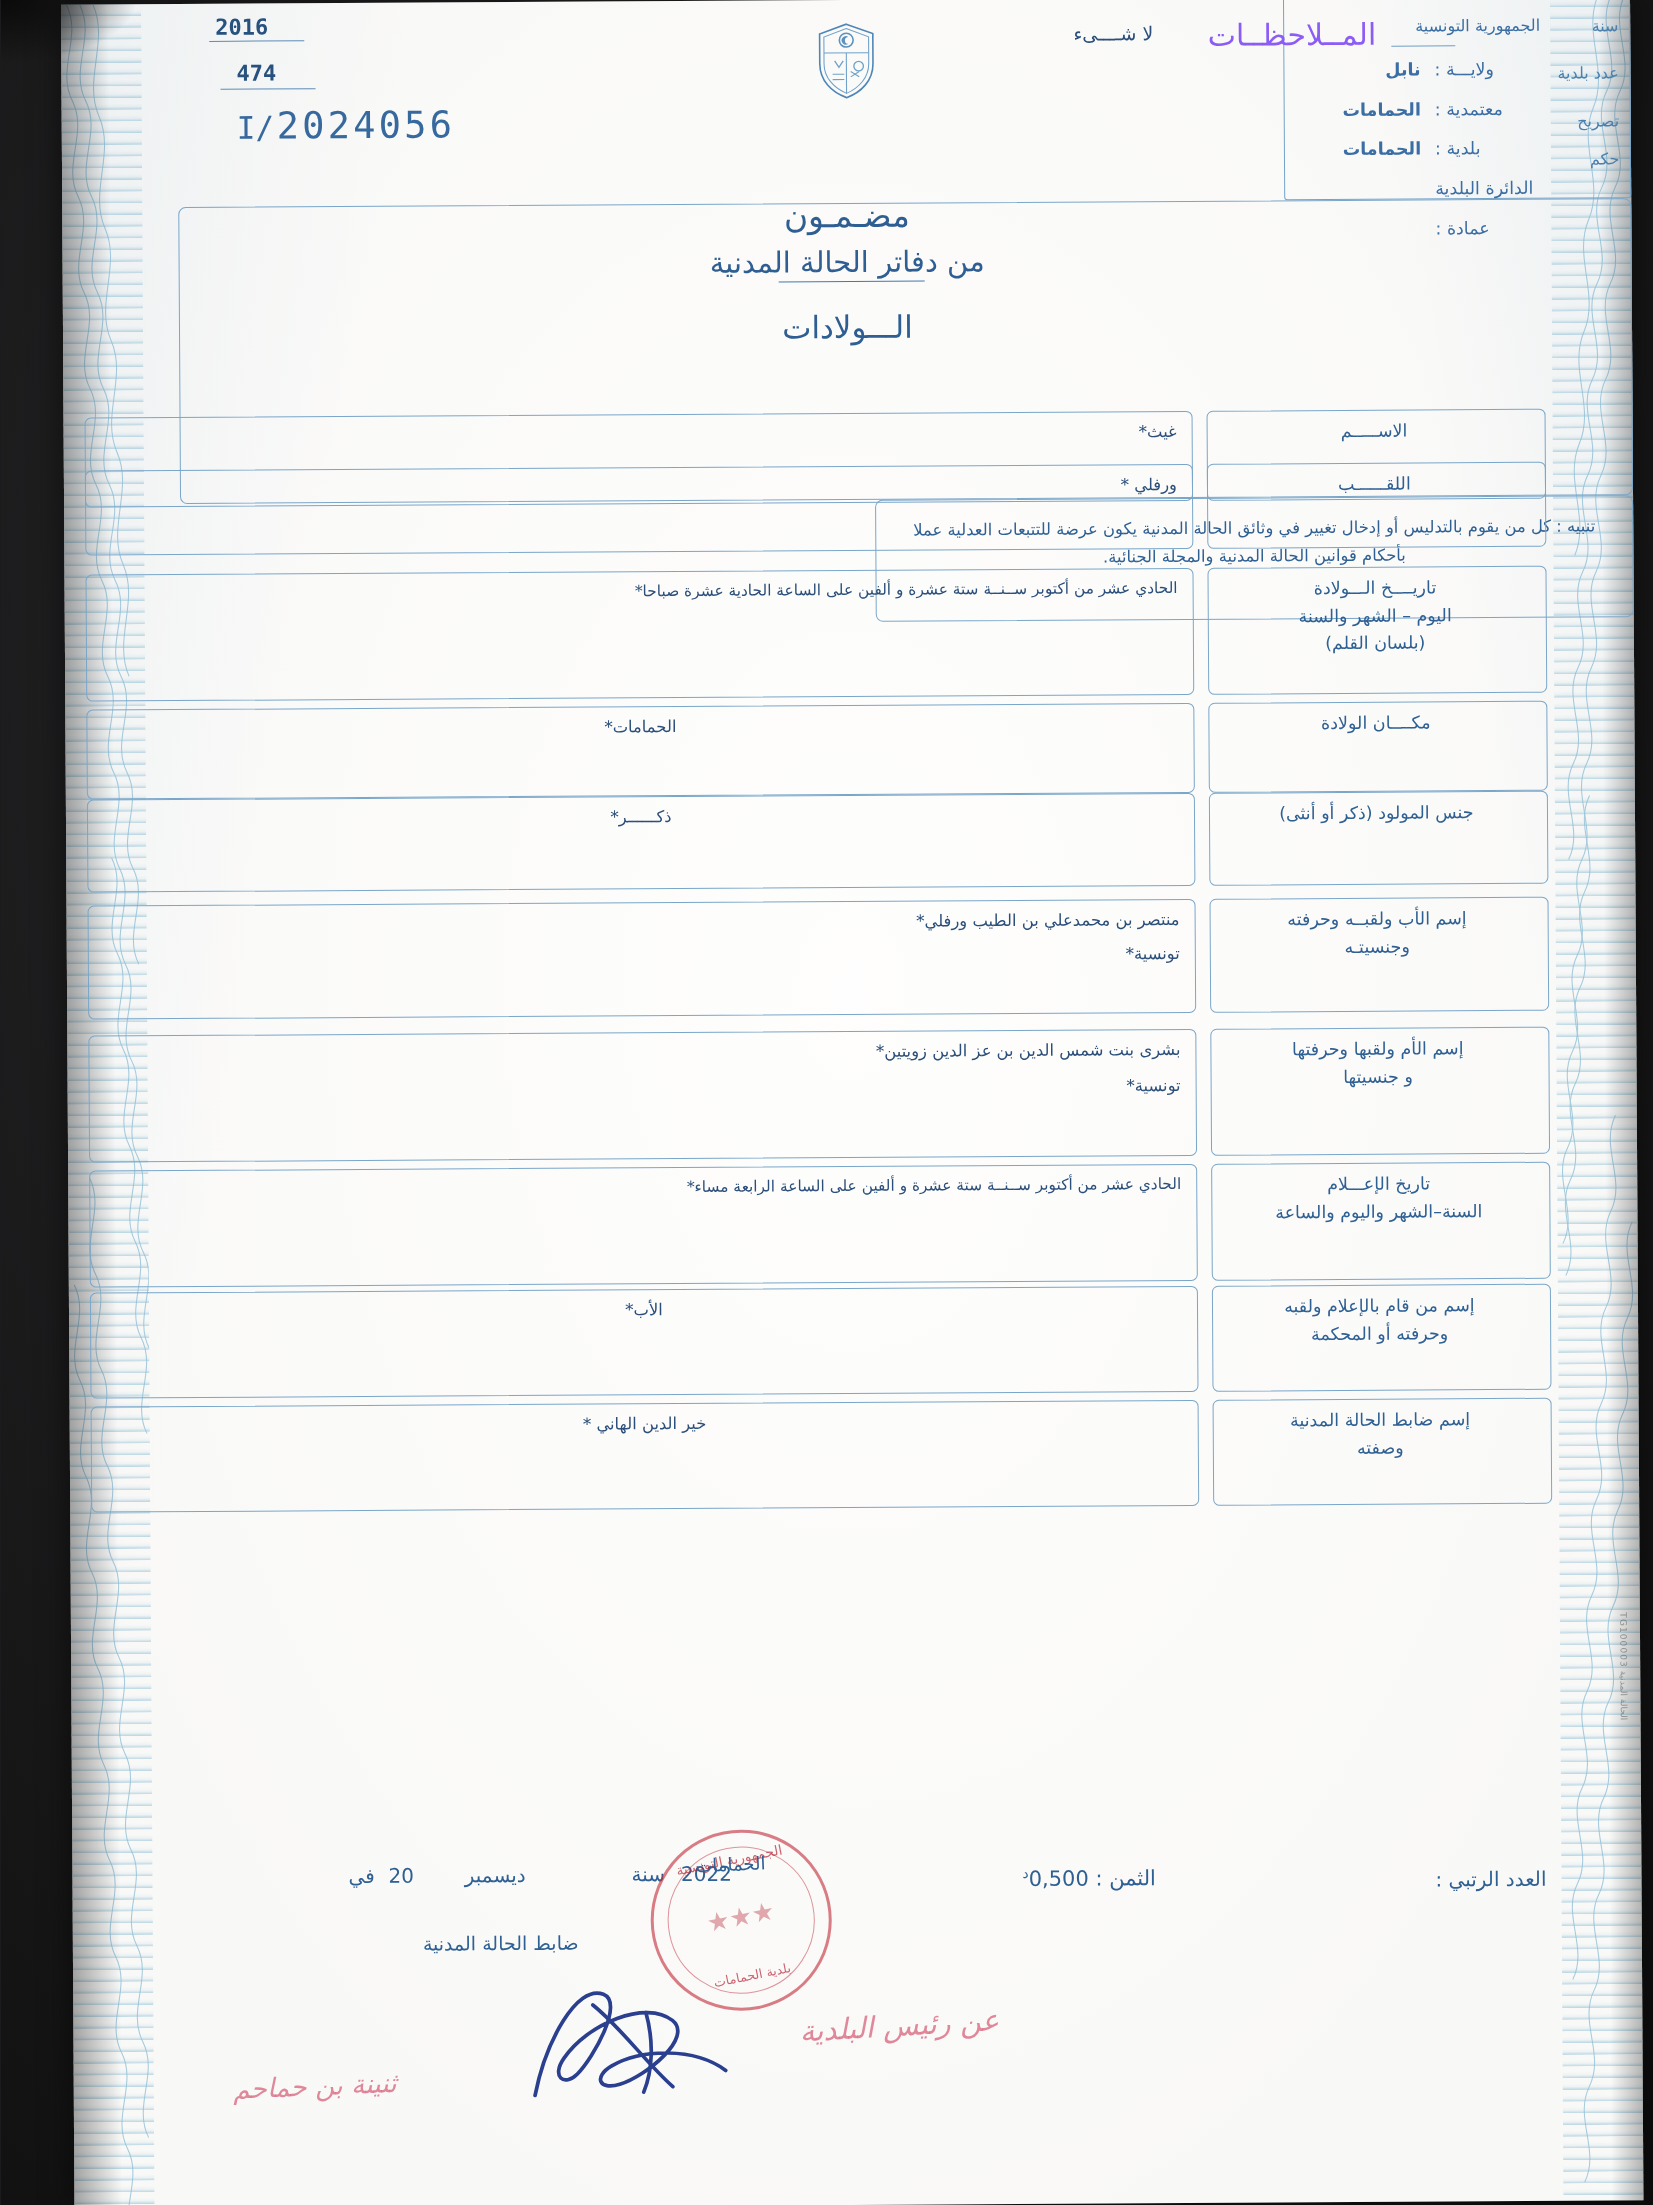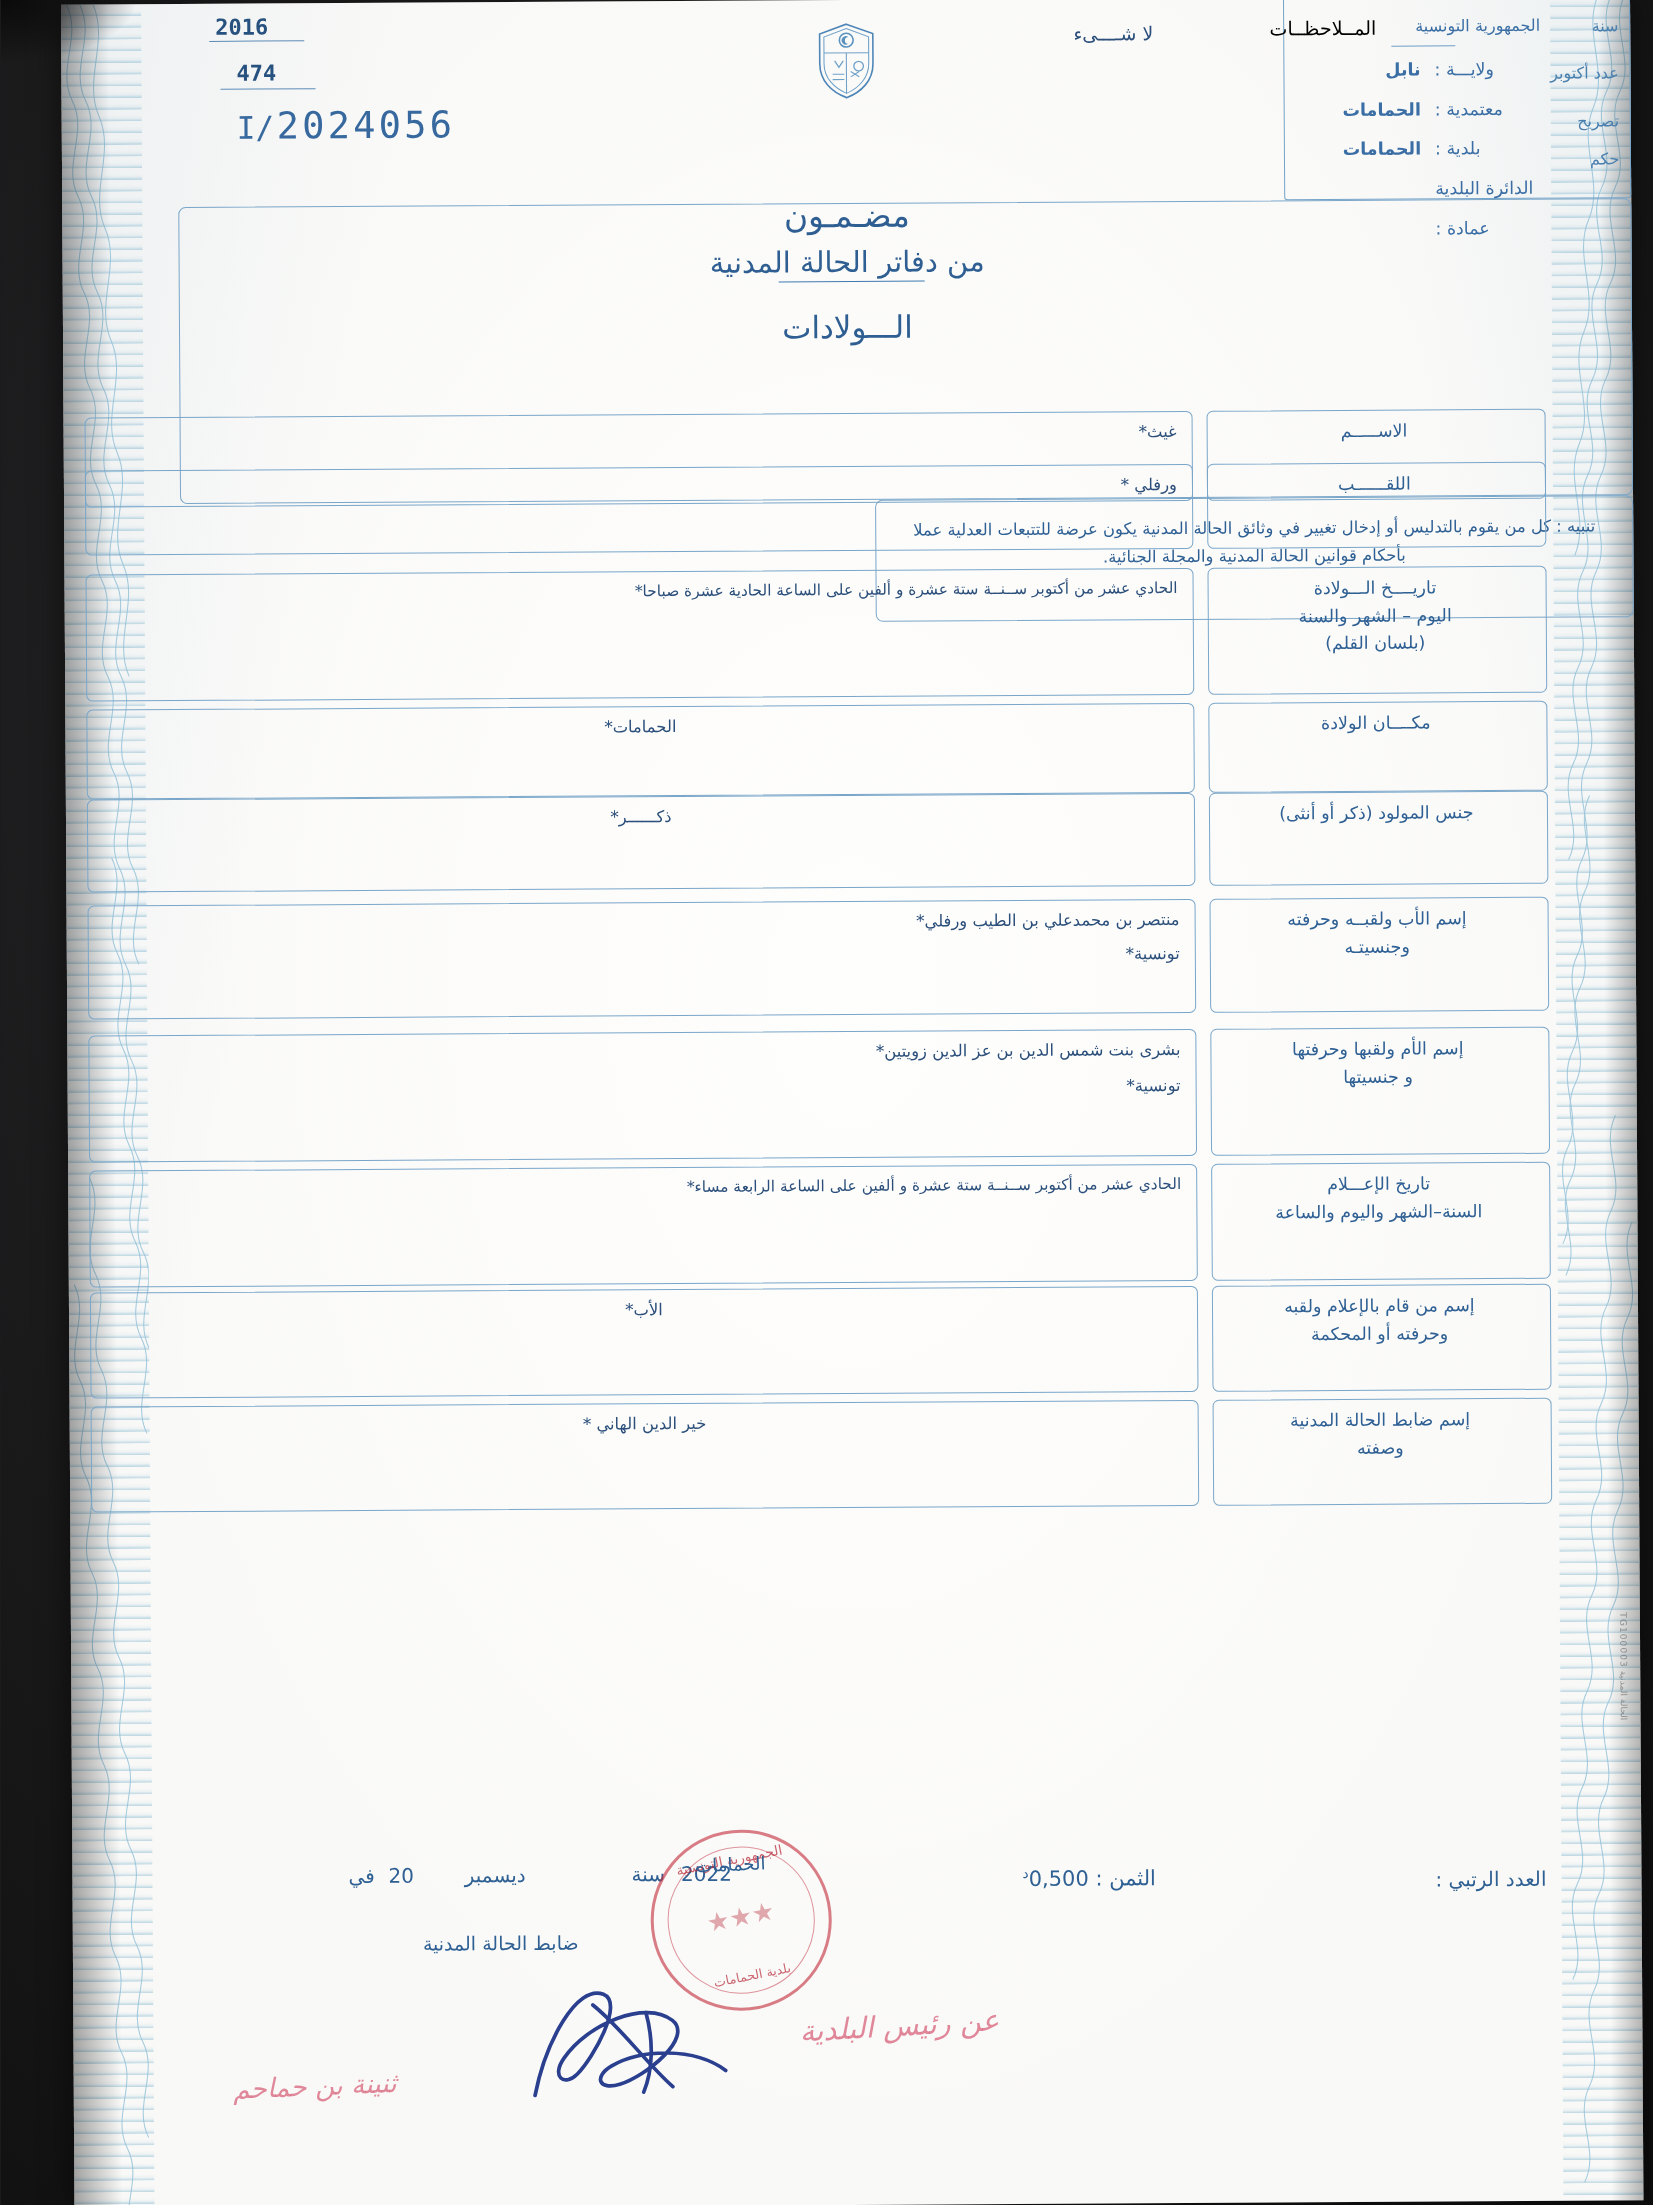--- a/index.html
+++ b/index.html
@@ -226,23 +226,23 @@
     width: 1453px;
     height: 297px;
     border: 1.6px solid #7aa6c9;
     border-radius: 7.4px;
     box-sizing: border-box;
   }
   .notes-title {
     position: absolute;
     right: 254px;
     top: 20px;
-    font-size: 19px;
+    font-size: 30px;
     letter-spacing: 6.4px;
-    color: #000000;
+    color: #8b5cf6;
   }
   .notes-val {
     position: absolute;
     right: 477px;
     top: 24px;
     font-size: 19px;
     font-family: "DejaVu Serif", serif;
     color: #2b4f7a;
   }
 
@@ -466,21 +466,21 @@
     <div class="abs" style="left:175px; top:101px;">
       <span style="font-size:31px; font-family:'DejaVu Sans Mono',monospace; color:#37699f;">I/</span>
       <span style="font-size:37px; font-family:'DejaVu Sans Mono',monospace; color:#37699f; letter-spacing:3.2px; margin-right:21px;">2024056</span>
     </div>
 
     <div class="ref-box">
       <div class="rb-row" style="top:21px;">سنة</div>
       <div class="rb-val" style="left:154px; top:10.6px;">2016</div>
       <div class="rb-underline" style="left:148px; top:37px; width:95px;"></div>
 
-      <div class="rb-row" style="top:68px;">عدد أكتوبر</div>
+      <div class="rb-row" style="top:68px;">عدد بلدية</div>
       <div class="rb-val" style="left:175px; top:57px;">474</div>
       <div class="rb-underline" style="left:159px; top:85px; width:95px;"></div>
 
       <div class="rb-row" style="top:116px;">تصريح</div>
       <div class="rb-row" style="top:154px;">حكم</div>
     </div>
 
     <div class="cell label" style="right:87px; top:413px; width:339px; height:90px;">
       <div class="ltxt">الاســـــم</div>
     </div>

